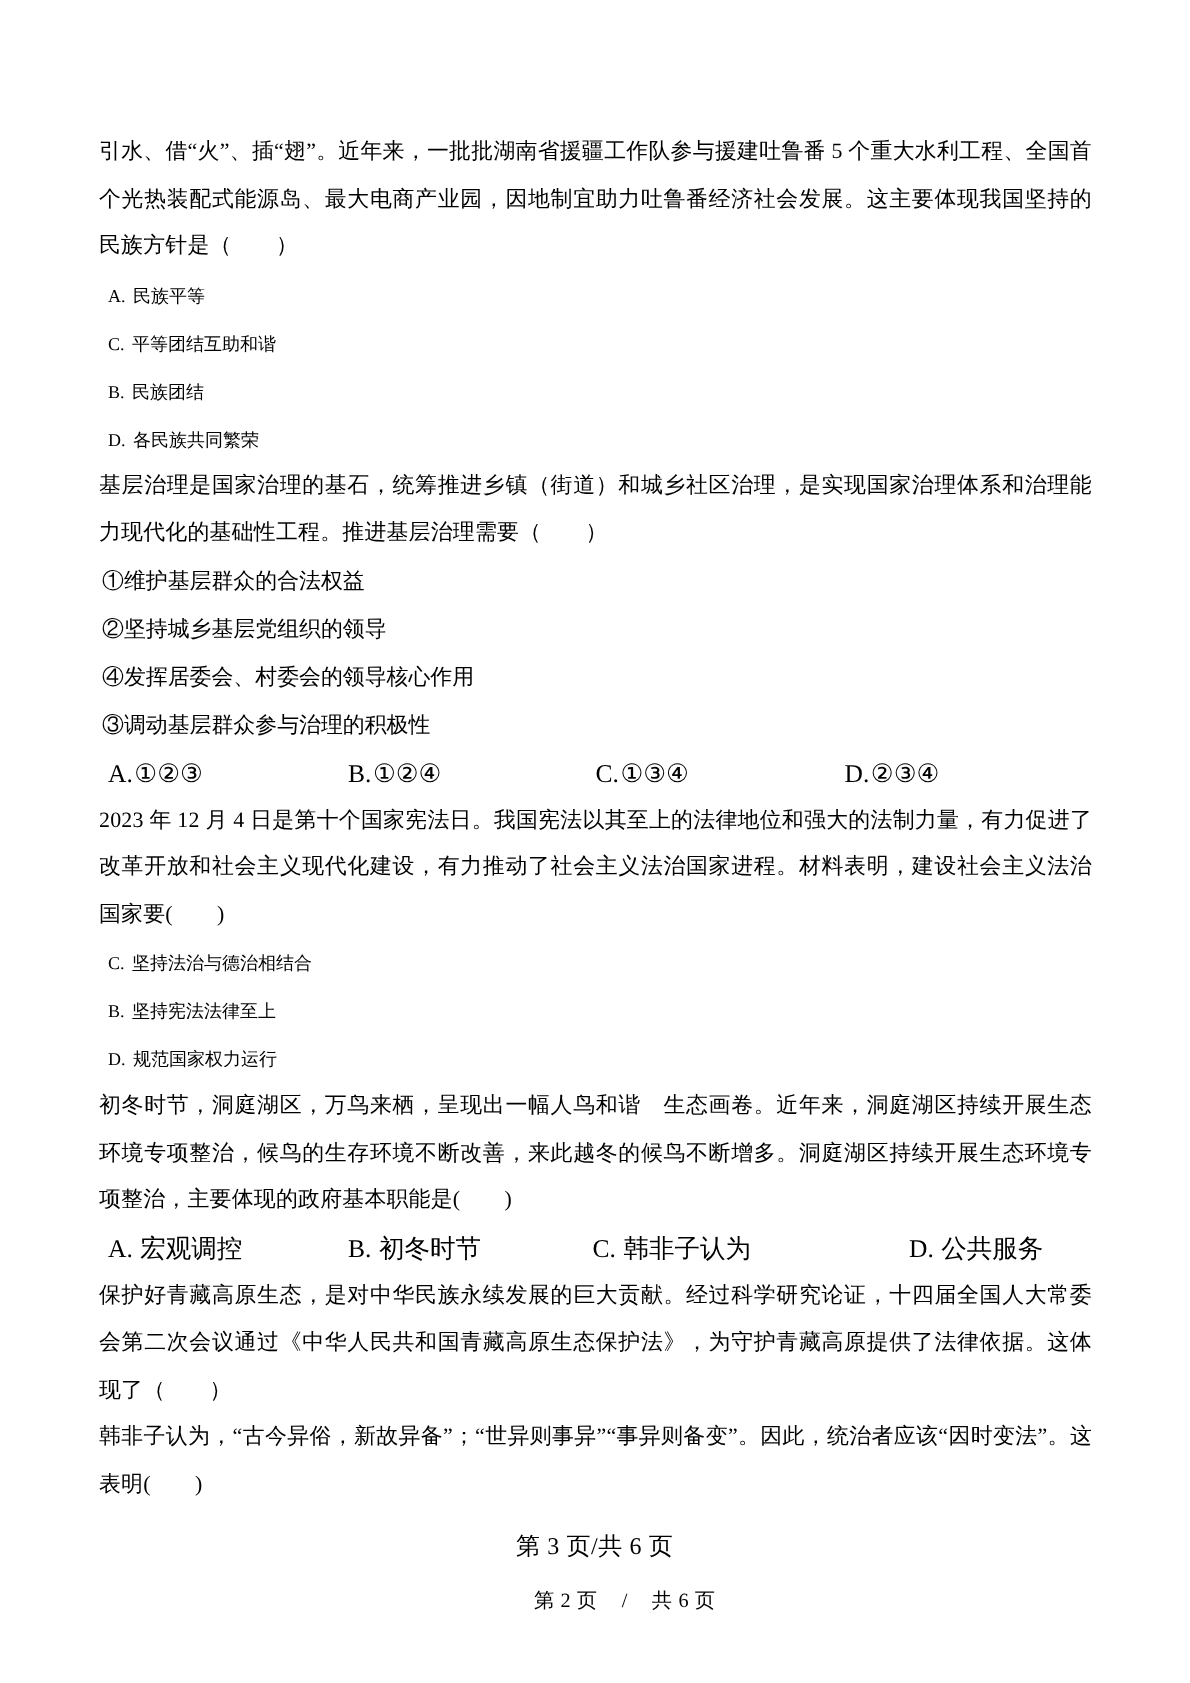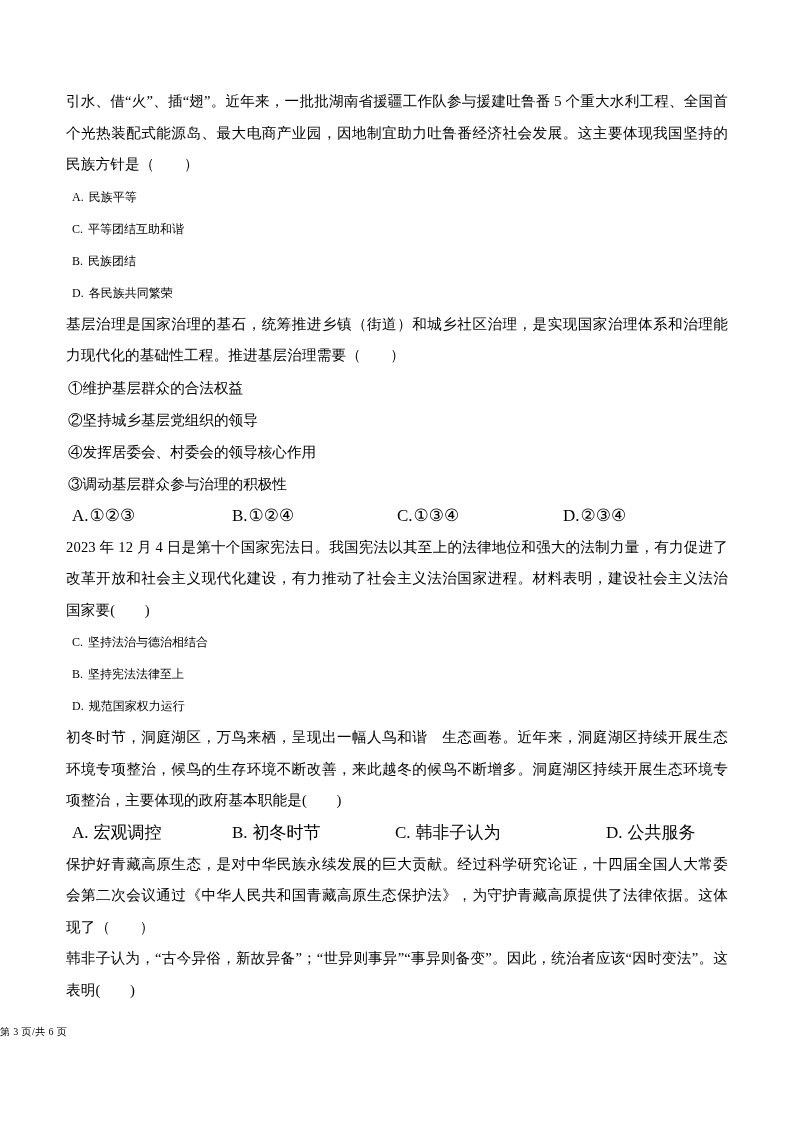--- a/index.html
+++ b/index.html
@@ -88,22 +88,22 @@
   .opts-row.loose .cell .lbl { margin-right: 5px; }
   .opts-row.loose .c2 { left: 329px; }
   .opts-row.loose .c3 { left: 500px; margin-left: 40px; }
 
   
   .footer-a {
     position: absolute;
     left: 0;
     top: 1022px;
     width: 793px;
-    text-align: left;
-    font-size: 10px;
+    text-align: center;
+    font-size: 16px;
     line-height: 20px;
     letter-spacing: 0.4px;
   }
   .footer-b {
     position: absolute;
     left: 0;
     top: 1057px;
     width: 793px;
     text-align: center;
     font-size: 13.5px;
@@ -188,13 +188,16 @@
     </div>
 
     <p class="q">保护好青藏高原生态，是对中华民族永续发展的巨大贡献。经过科学研究论证，十四届全国人大常委会第二次会议通过《中华人民共和国青藏高原生态保护法》，为守护青藏高原提供了法律依据。这体现了（　　）</p>
 
     <p class="q">韩非子认为，“古今异俗，新故异备”；“世异则事异”“事异则备变”。因此，统治者应该“因时变法”。这表明(　　)</p>
 
   </div>
 
   <div class="footer-a">第 3 页/共 6 页</div>
 
+  <div class="footer-b">
+    <span>第 2 页</span><span class="gap-wide"></span><span>/</span><span class="gap-wide"></span><span>共 6 页</span>
+  </div>
 </div>
 
 </body></html>

